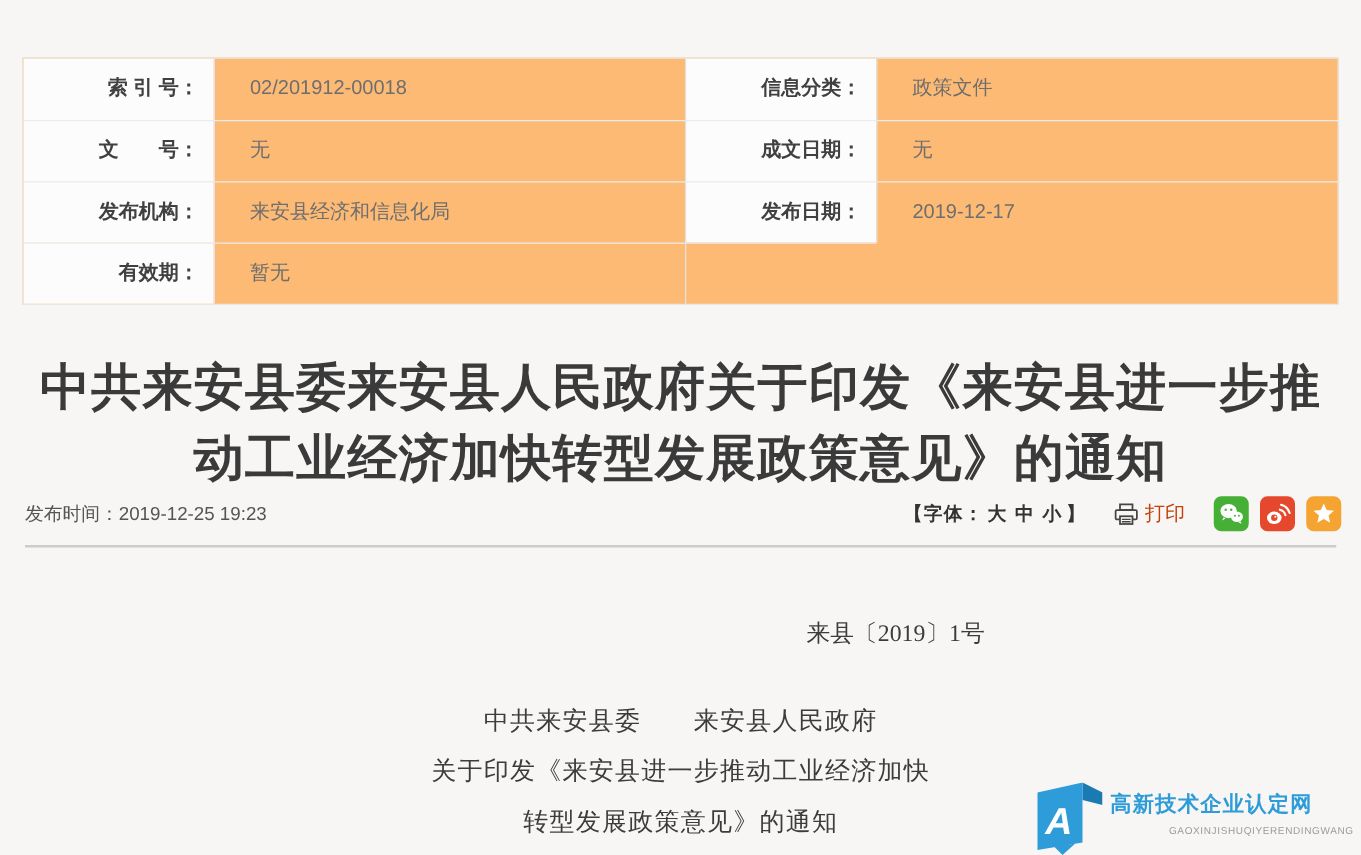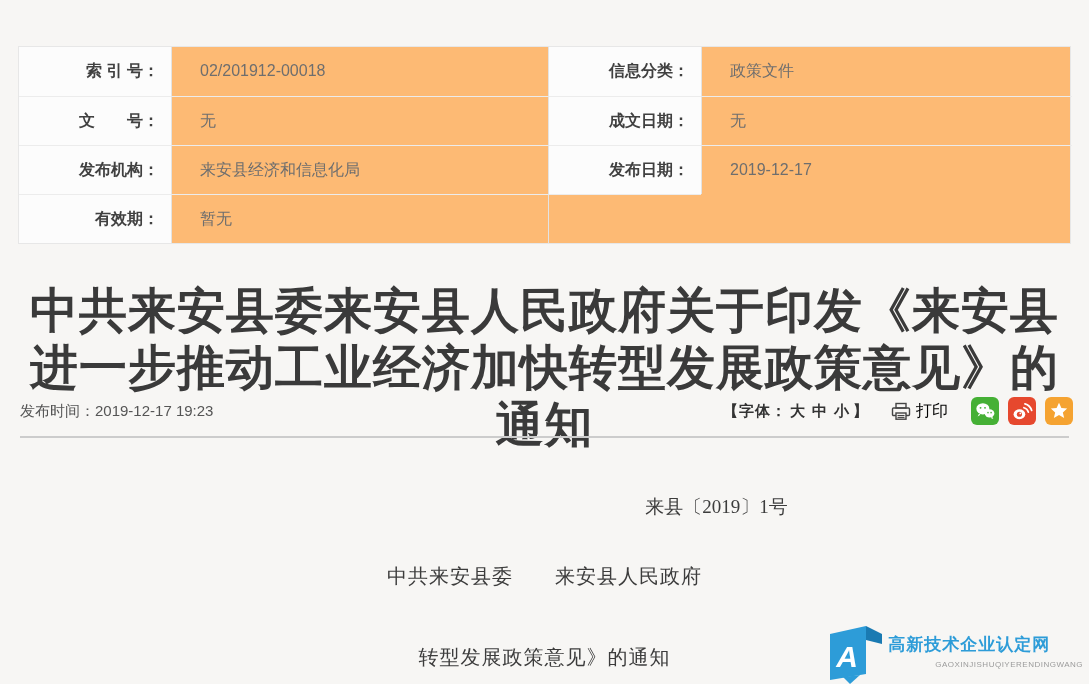--- a/index.html
+++ b/index.html
@@ -38,21 +38,21 @@
   .meta-table .val {
     color:#6e6e6e; padding-left:28px;
     border-left:1px solid #e3e3e3;
   }
   .meta-table .rlbl { border-left:1px solid #e3e3e3;padding-left:16px; }
 
   
   .page-title {
     position:absolute; top:282px; left:25px; right:25px;
     text-align:center;
-    font-size:48px; font-weight:bold;
+    font-size:40px; font-weight:bold;
     letter-spacing:1px;
     line-height:57px;
     color:#3a3a3a;
   }
 
   
   .meta-bar {
     position:absolute; top:396px; left:20px; right:16px;
     height:30px;
     display:flex; align-items:center; justify-content:space-between;
@@ -61,21 +61,21 @@
   .meta-bar .right { display:flex; align-items:center; }
   .font-ctrl { color:#333; font-weight:bold; letter-spacing:1px;text-align:center; }
   .font-ctrl a {
     color:#333; text-decoration:none; cursor:pointer;
     margin:0 3px; font-weight:bold;
   }
   .print-btn {
     display:flex; align-items:center;
     margin-left:22px; margin-right:14px;
     background:none; border:none; cursor:pointer;
-    font-size:16px; color:#000000;
+    font-size:16px; color:#c2410c;
     font-family:inherit;
   }
   .print-btn svg { margin-right:5px; }
   .share-btn {
     width:28px; height:28px; border:none; border-radius:6px;
     margin-left:9px; cursor:pointer; padding:0;
     display:inline-flex; align-items:center; justify-content:center;
   }
 
   
@@ -147,21 +147,21 @@
 
     <div class="cell lbl">有效期：</div>
     <div class="cell val">暂无</div>
     <div class="cell val"></div>
   </div>
 
   <h1 class="page-title">中共来安县委来安县人民政府关于印发《来安县进一步推动工业经济加快转型发展政策意见》的通知</h1>
 
   <div class="meta-bar">
     <div class="left">
-      <span>发布时间：</span><span>2019-12-17 19:23</span>
+      <span>发布时间：</span><span>2019-12-25 19:23</span>
     </div>
     <div class="right">
       <span class="font-ctrl">
         <span>【字体：</span><a>大</a><a>中</a><a>小</a><span>】</span>
       </span>
       <button class="print-btn">
         <span style="display:inline-flex;">
           <svg width="20" height="19" viewBox="0 0 20 19">
             <rect x="5" y="1.5" width="10" height="4.5" fill="none" stroke="#444" stroke-width="1.4"></rect>
             <rect x="1.5" y="6" width="17" height="7.5" rx="1" fill="none" stroke="#444" stroke-width="1.4"></rect>
@@ -204,20 +204,21 @@
           </svg>
         </span>
       </button>
     </div>
   </div>
 
   <div class="divider"></div>
 
   <div class="doc-number doc">来县〔2019〕1号</div>
   <div class="org-line doc">中共来安县委　　来安县人民政府</div>
+  <div class="notice-line1 doc">关于印发《来安县进一步推动工业经济加快</div>
   <div class="notice-line2 doc">转型发展政策意见》的通知</div>
 
   <a class="site-logo">
     <span class="mark">
       <svg width="56" height="58" viewBox="0 0 56 58">
         <polygon points="40,0 56,8 56,18 40,14" fill="#1a7ab2"></polygon>
         <polygon points="4,8 40,0 40,48 4,54" fill="#2d9cd8"></polygon>
         <polygon points="17,51 34,49 24,58" fill="#2d9cd8"></polygon>
         <text x="21" y="41" font-size="30" font-style="italic" font-weight="bold" fill="#ffffff" text-anchor="middle" font-family="Liberation Sans, sans-serif">A</text>
       </svg>

